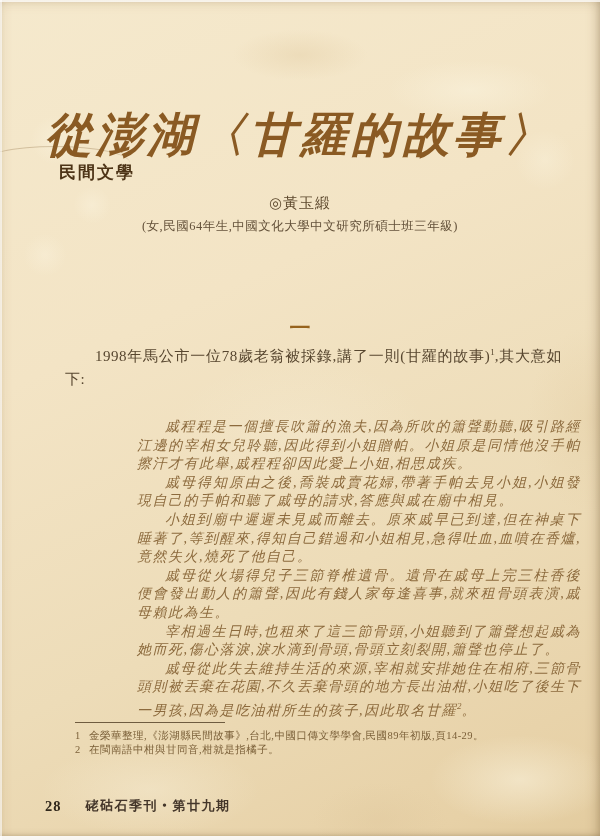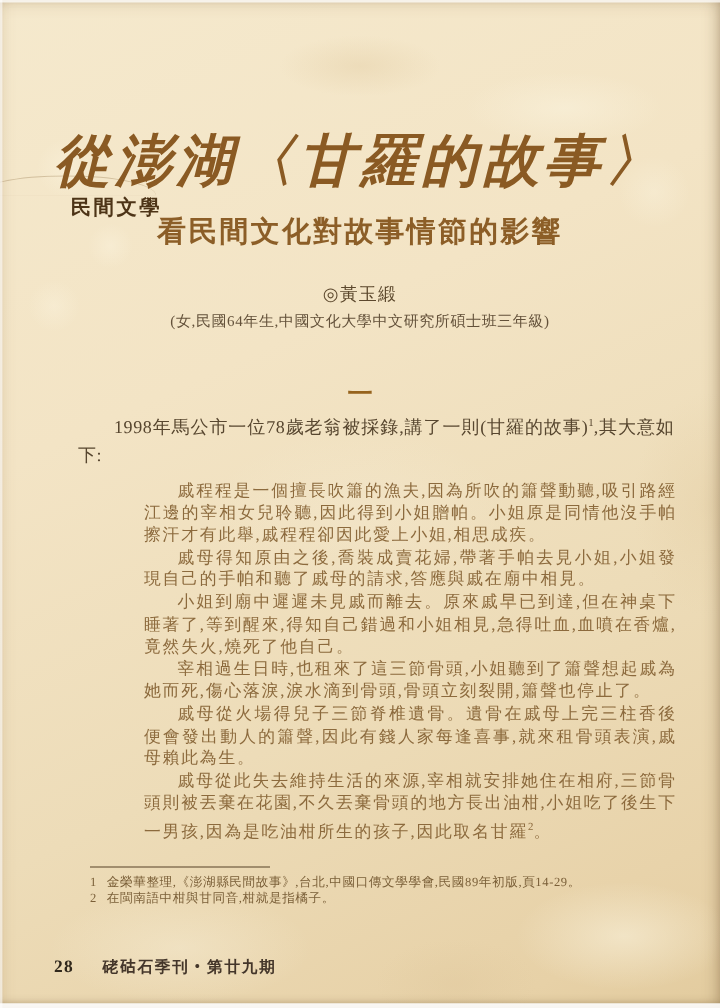--- a/index.html
+++ b/index.html
@@ -73,23 +73,23 @@
     position:absolute;top:314px;left:0;right:0;text-align:center;
     font-size:21px;font-weight:bold;color:#96631d;
   }
   .lead{
     position:absolute;top:341px;left:65px;width:497px;
     font-size:15px;line-height:23px;color:#57462f;
     letter-spacing:.5px;text-indent:2em;text-align:justify;margin:0;
   }
   .lead sup,.story-quote sup{font-size:9px;vertical-align:super;letter-spacing:0;}
   .story-quote{
-    position:absolute;top:401px;left:120px;width:444px;margin:0;
+    position:absolute;top:401px;left:120px;width:444px;margin:17px;
     font-size:14px;line-height:18.6px;color:#8c6a3d;
-    letter-spacing:1.5px;text-align:justify;
+    font-style:italic;letter-spacing:1.5px;text-align:justify;
   }
   .story-quote p{margin:0;text-indent:2em;}
   .footnote-rule{
     position:absolute;top:722px;left:75px;width:150px;height:0;
     border-top:1px solid #6f5c40;
   }
   .footnotes{
     position:absolute;top:729px;left:75px;width:500px;
     font-size:10.5px;line-height:13.5px;color:#7a5f38;
     letter-spacing:.5px;white-space:nowrap;
@@ -113,35 +113,34 @@
 <div class="page">
 
   <div class="watermark"></div>
 
   <div class="flourish"></div>
 
   <div class="category-label">民間文學</div>
 
   <div class="header">
     <h1 class="title">從澎湖〈甘羅的故事〉</h1>
-    <h2 class="subtitle">看民間文化對故事情節的影響</h2>
     <div class="author">◎黃玉緞</div>
     <div class="affiliation">(女,民國64年生,中國文化大學中文研究所碩士班三年級)</div>
   </div>
 
   <div class="section-marker">一</div>
 
   <p class="lead"><span>1998年馬公市一位78歲老翁被採錄,講了一則(甘羅的故事)</span><sup>1</sup><span>,其大意如下:</span></p>
 
   <blockquote class="story-quote">
     <p>戚程程是一個擅長吹簫的漁夫,因為所吹的簫聲動聽,吸引路經江邊的宰相女兒聆聽,因此得到小姐贈帕。小姐原是同情他沒手帕擦汗才有此舉,戚程程卻因此愛上小姐,相思成疾。</p>
     <p>戚母得知原由之後,喬裝成賣花婦,帶著手帕去見小姐,小姐發現自己的手帕和聽了戚母的請求,答應與戚在廟中相見。</p>
     <p>小姐到廟中遲遲未見戚而離去。原來戚早已到達,但在神桌下睡著了,等到醒來,得知自己錯過和小姐相見,急得吐血,血噴在香爐,竟然失火,燒死了他自己。</p>
+    <p>戚母從火場得兒子三節脊椎遺骨。遺骨在戚母上完三柱香後便會發出動人的簫聲,因此有錢人家每逢喜事,就來租骨頭表演,戚母賴此為生。</p>
     <p>宰相過生日時,也租來了這三節骨頭,小姐聽到了簫聲想起戚為她而死,傷心落淚,淚水滴到骨頭,骨頭立刻裂開,簫聲也停止了。</p>
-    <p>戚母從火場得兒子三節脊椎遺骨。遺骨在戚母上完三柱香後便會發出動人的簫聲,因此有錢人家每逢喜事,就來租骨頭表演,戚母賴此為生。</p>
     <p><span>戚母從此失去維持生活的來源,宰相就安排她住在相府,三節骨頭則被丟棄在花園,不久丟棄骨頭的地方長出油柑,小姐吃了後生下一男孩,因為是吃油柑所生的孩子,因此取名甘羅</span><sup>2</sup><span>。</span></p>
   </blockquote>
 
   <div class="footnote-rule"></div>
 
   <div class="footnotes">
     <div class="footnote-row">
       <span class="footnote-number">1</span>
       <span class="footnote-text">金榮華整理,《澎湖縣民間故事》,台北,中國口傳文學學會,民國89年初版,頁14-29。</span>
     </div>

